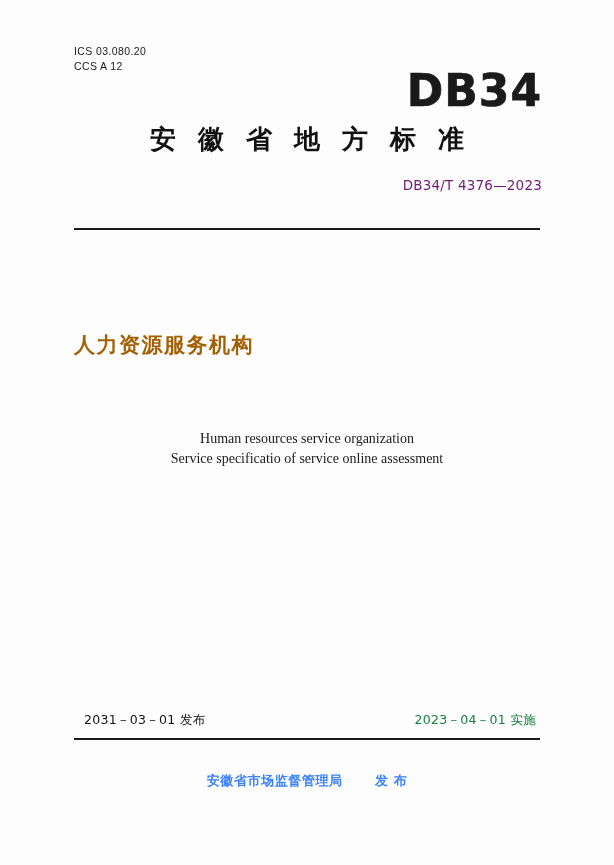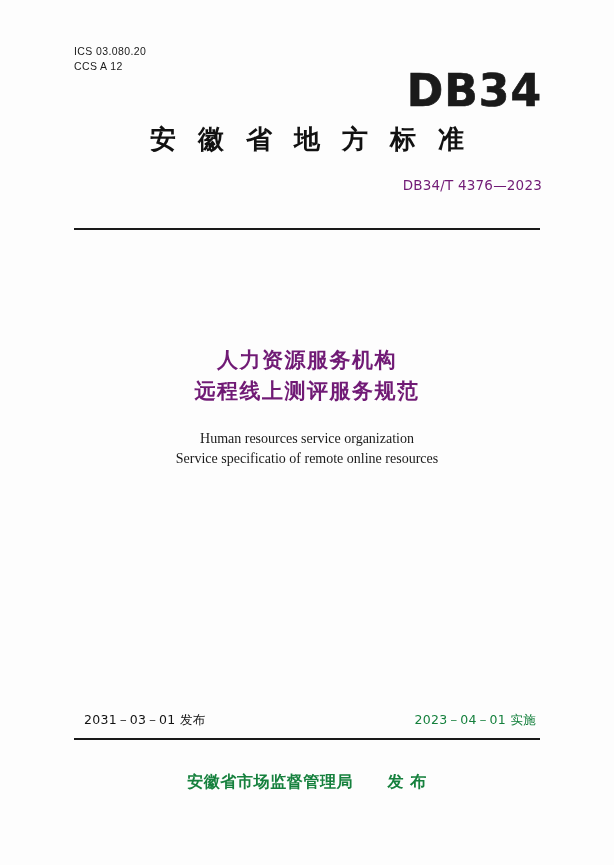--- a/index.html
+++ b/index.html
@@ -98,24 +98,23 @@
     top: 738px;
     width: 466px;
     height: 2px;
     background: #1a1a1a;
   }
 
   
   .doc-title {
     position: absolute;
     left: 74px;
-    top: 345px;
-    width: 466px;
-    text-align: center;
-    color: #701a75;
+    top: 330px;
+    width: 466px;
+    color: #a16207;
   }
   .doc-title .line {
     font-family: "DejaVu Sans", sans-serif;
     font-size: 21px;
     font-weight: 700;
     letter-spacing: 1.5px;
     line-height: 31px;
   }
   .doc-title-en {
     position: absolute;
@@ -151,24 +150,24 @@
   }
 
   
   .issuer {
     position: absolute;
     left: 74px;
     top: 772px;
     width: 466px;
     text-align: center;
     font-family: "DejaVu Sans", sans-serif;
-    font-size: 16px;
+    font-size: 13px;
     font-weight: 700;
     letter-spacing: 0.6px;
-    color: #15803d;
+    color: #3b82f6;
   }
   .issuer .gap {
     display: inline-block;
     width: 22px;
   }
 </style>
 </head>
 <body>
 
 <div class="page">
@@ -182,26 +181,25 @@
     <div class="db-logo">DB34</div>
 
     <div class="std-title">安徽省地方标准</div>
 
     <div class="std-number">DB34/T  4376—2023</div>
 
     <div class="rule-top"></div>
 
     <div class="doc-title">
       <div class="line">人力资源服务机构</div>
-      <div class="line">远程线上测评服务规范</div>
     </div>
 
     <div class="doc-title-en">
       <div>Human resources service organization</div>
-      <div>Service specificatio of remote online resources</div>
+      <div>Service specificatio of service online assessment</div>
     </div>
 
     <div class="rule-bottom"></div>
 
     <div class="date-left">2031－03－01 发布</div>
     <div class="date-right">2023－04－01 实施</div>
 
     <div class="issuer">
       <span>安徽省市场监督管理局</span>
       <span class="gap"></span>

